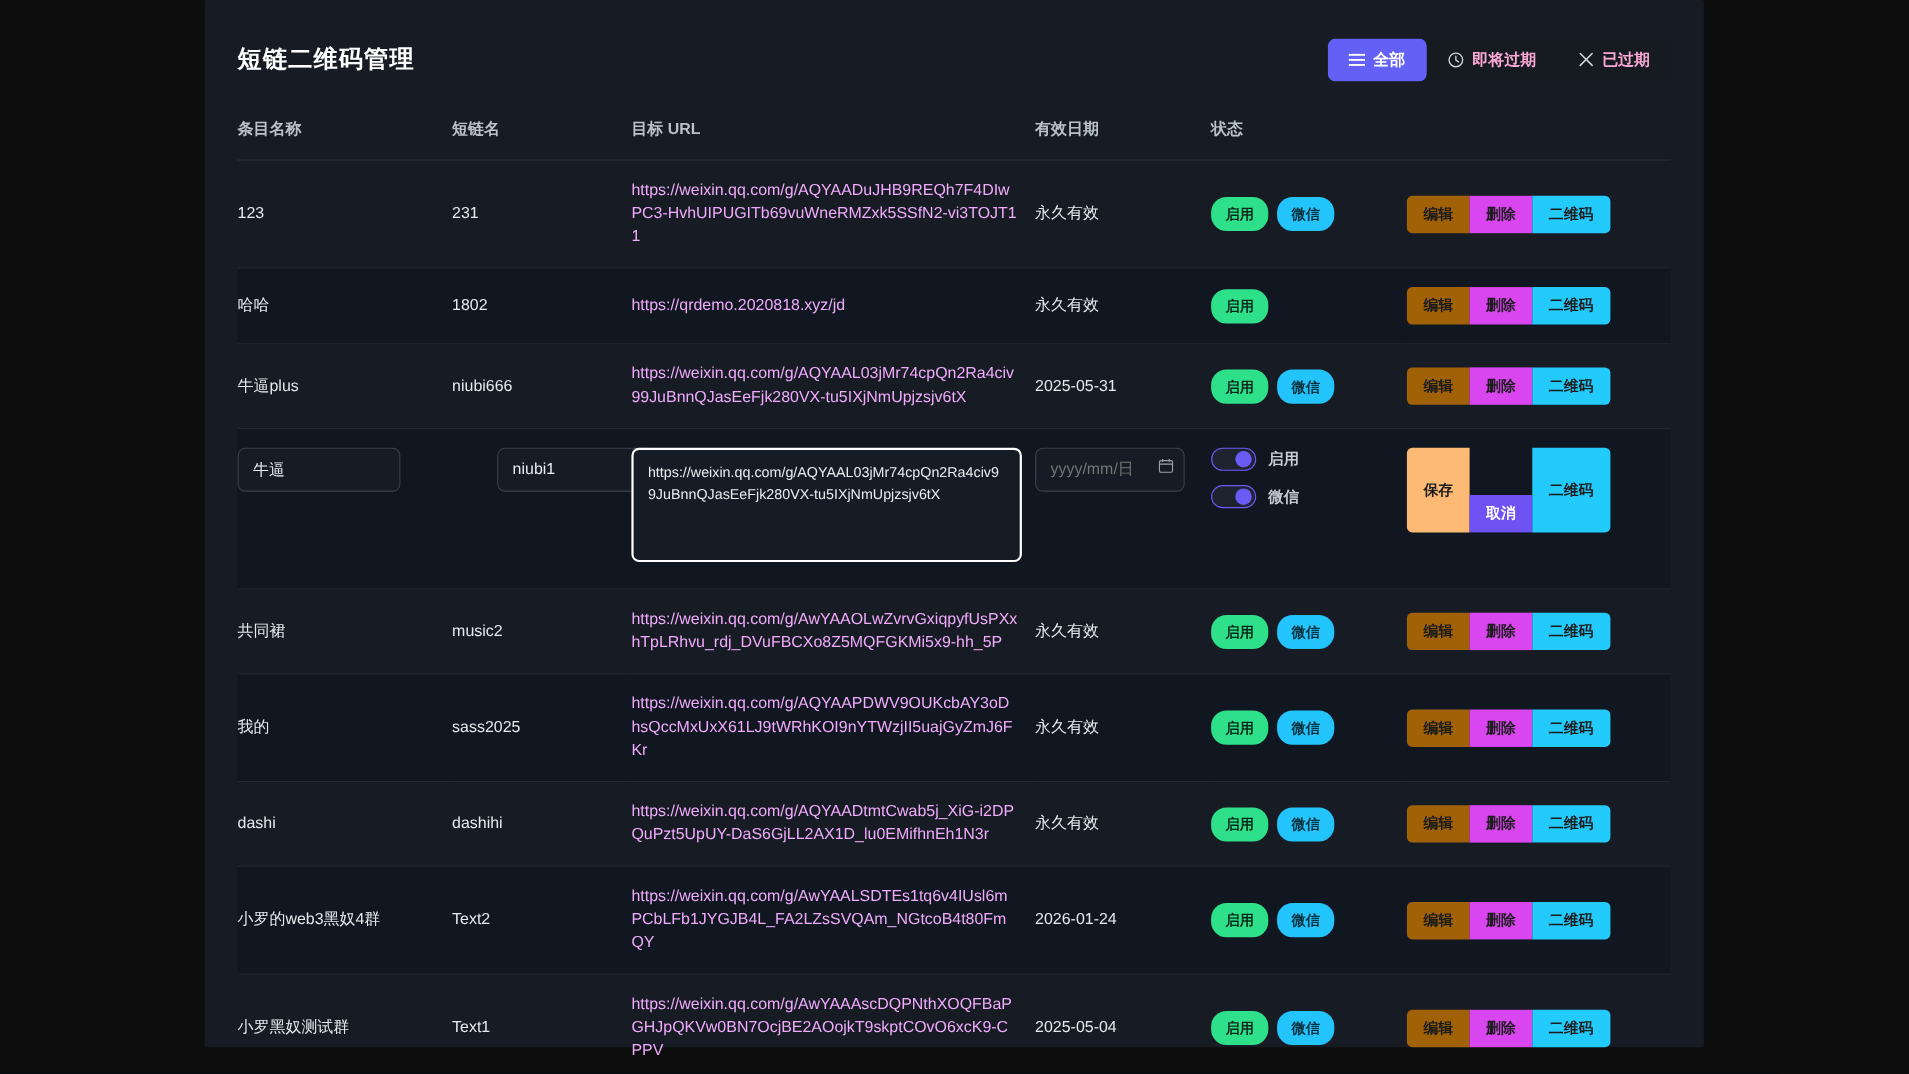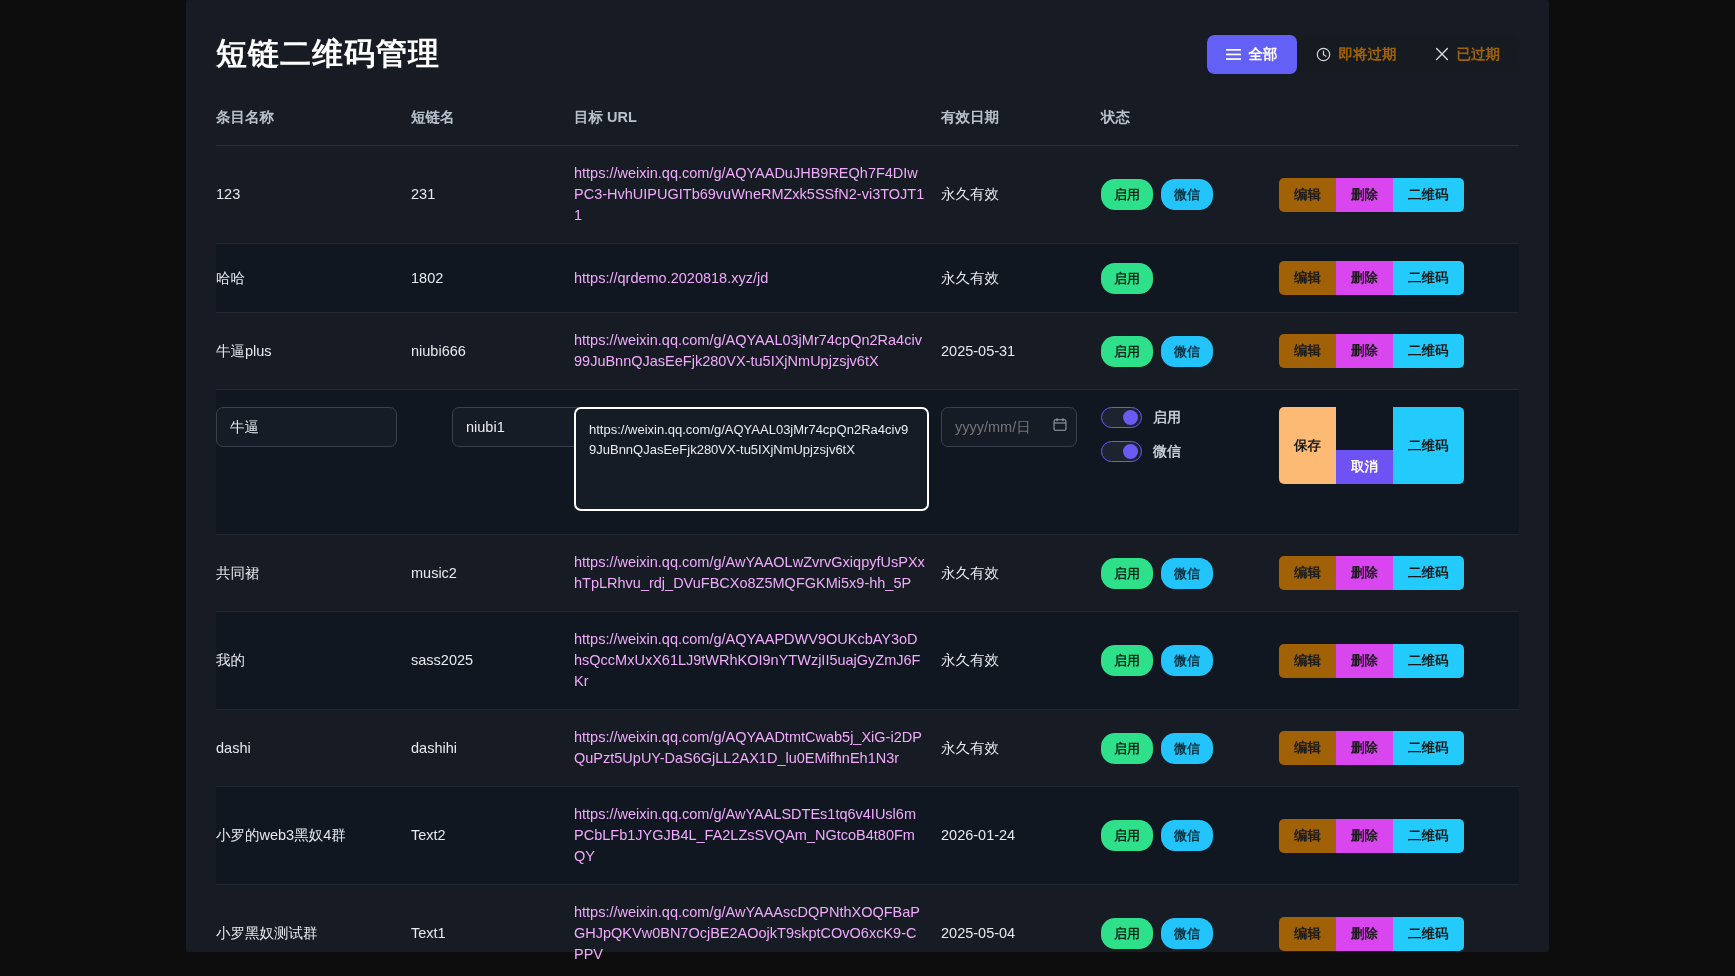--- a/index.html
+++ b/index.html
@@ -23,33 +23,33 @@
   }
 
   
   .header {
     position: relative;
     height: 108px;
     padding: 0 30px;
     display: flex; align-items: center; justify-content: space-between;
   }
   .page-title {
-    font-size: 31px; font-weight: bold; color: #ffffff;
+    font-size: 22px; font-weight: bold; color: #ffffff;
     letter-spacing: 1px;
   }
   .filters {
     display: flex; align-items: center;
     background: #161b22;
     border-radius: 7px;
     overflow: hidden;
   }
   .filter-btn {
     display: flex; align-items: center; gap: 8px;
     padding: 10px 19px;
-    font-size: 14.5px; color: #a16207; font-weight: bold;
+    font-size: 14.5px; color: #f9a8d4; font-weight: bold;
     background: transparent;
     border: none; cursor: pointer;
     white-space: nowrap;
   }
   .filter-btn.active {
     background: #6360f5;
     color: #ffffff;
     border-radius: 7px;
   }
   .filter-btn svg { display: block; }
@@ -114,21 +114,21 @@
   .inp {
     background: #161c25;
     border: 1px solid #39414d;
     border-radius: 7px;
     color: #e9edf2;
     font-size: 14.5px;
     font-family: "Liberation Sans", sans-serif;
     padding: 11px 13px;
     outline: none;
   }
-  .inp-name { width: 181px; }
+  .inp-name { width: 148px; }
   .inp-short { width: 144px; margin-left: 41px; }
   .inp-url {
     width: 355px; height: 104px;
     resize: none;
     border: 2px solid #ffffff;
     line-height: 20px;
     font-size: 13px;
     word-break: break-all;
   }
   .date-field {

